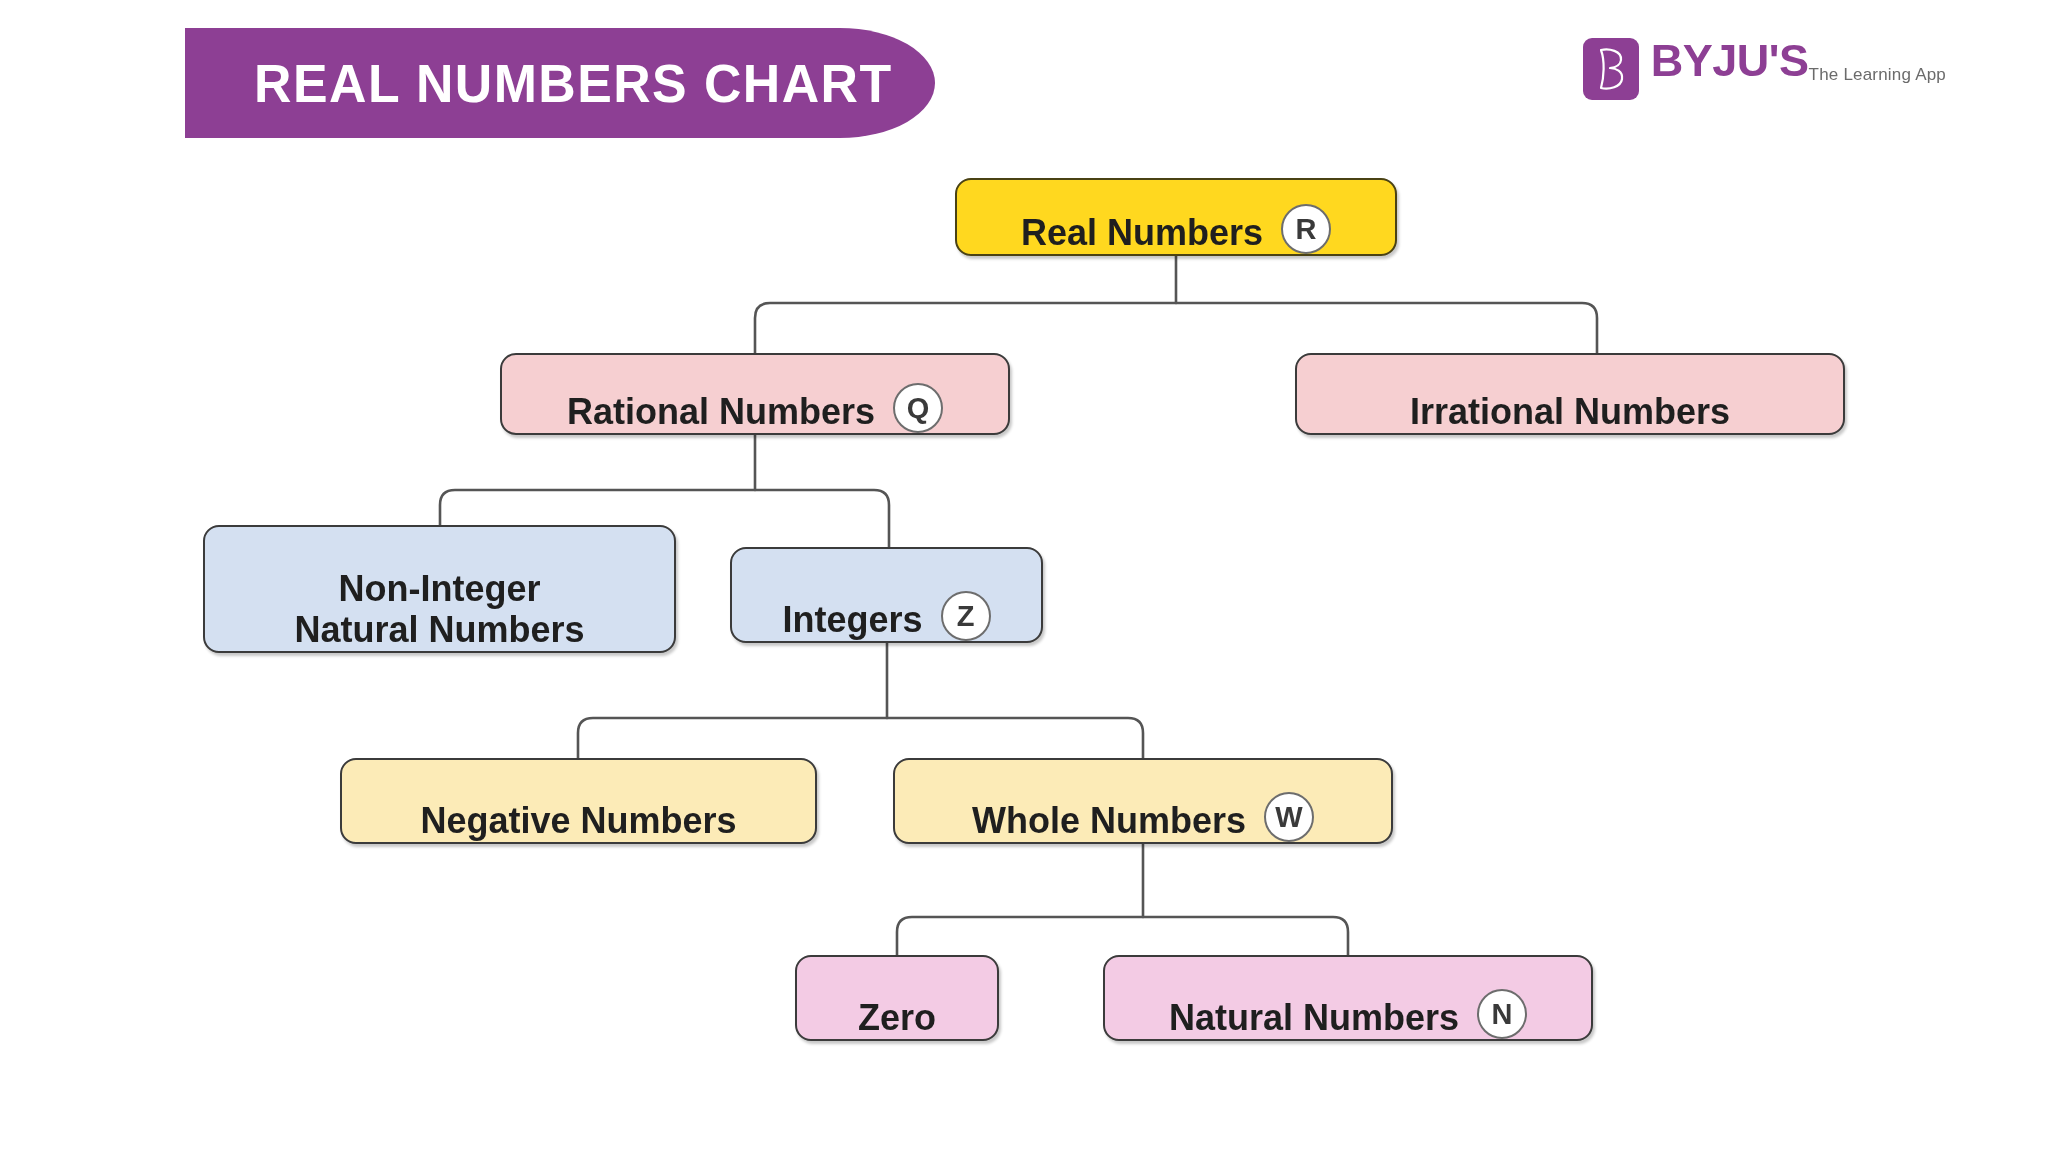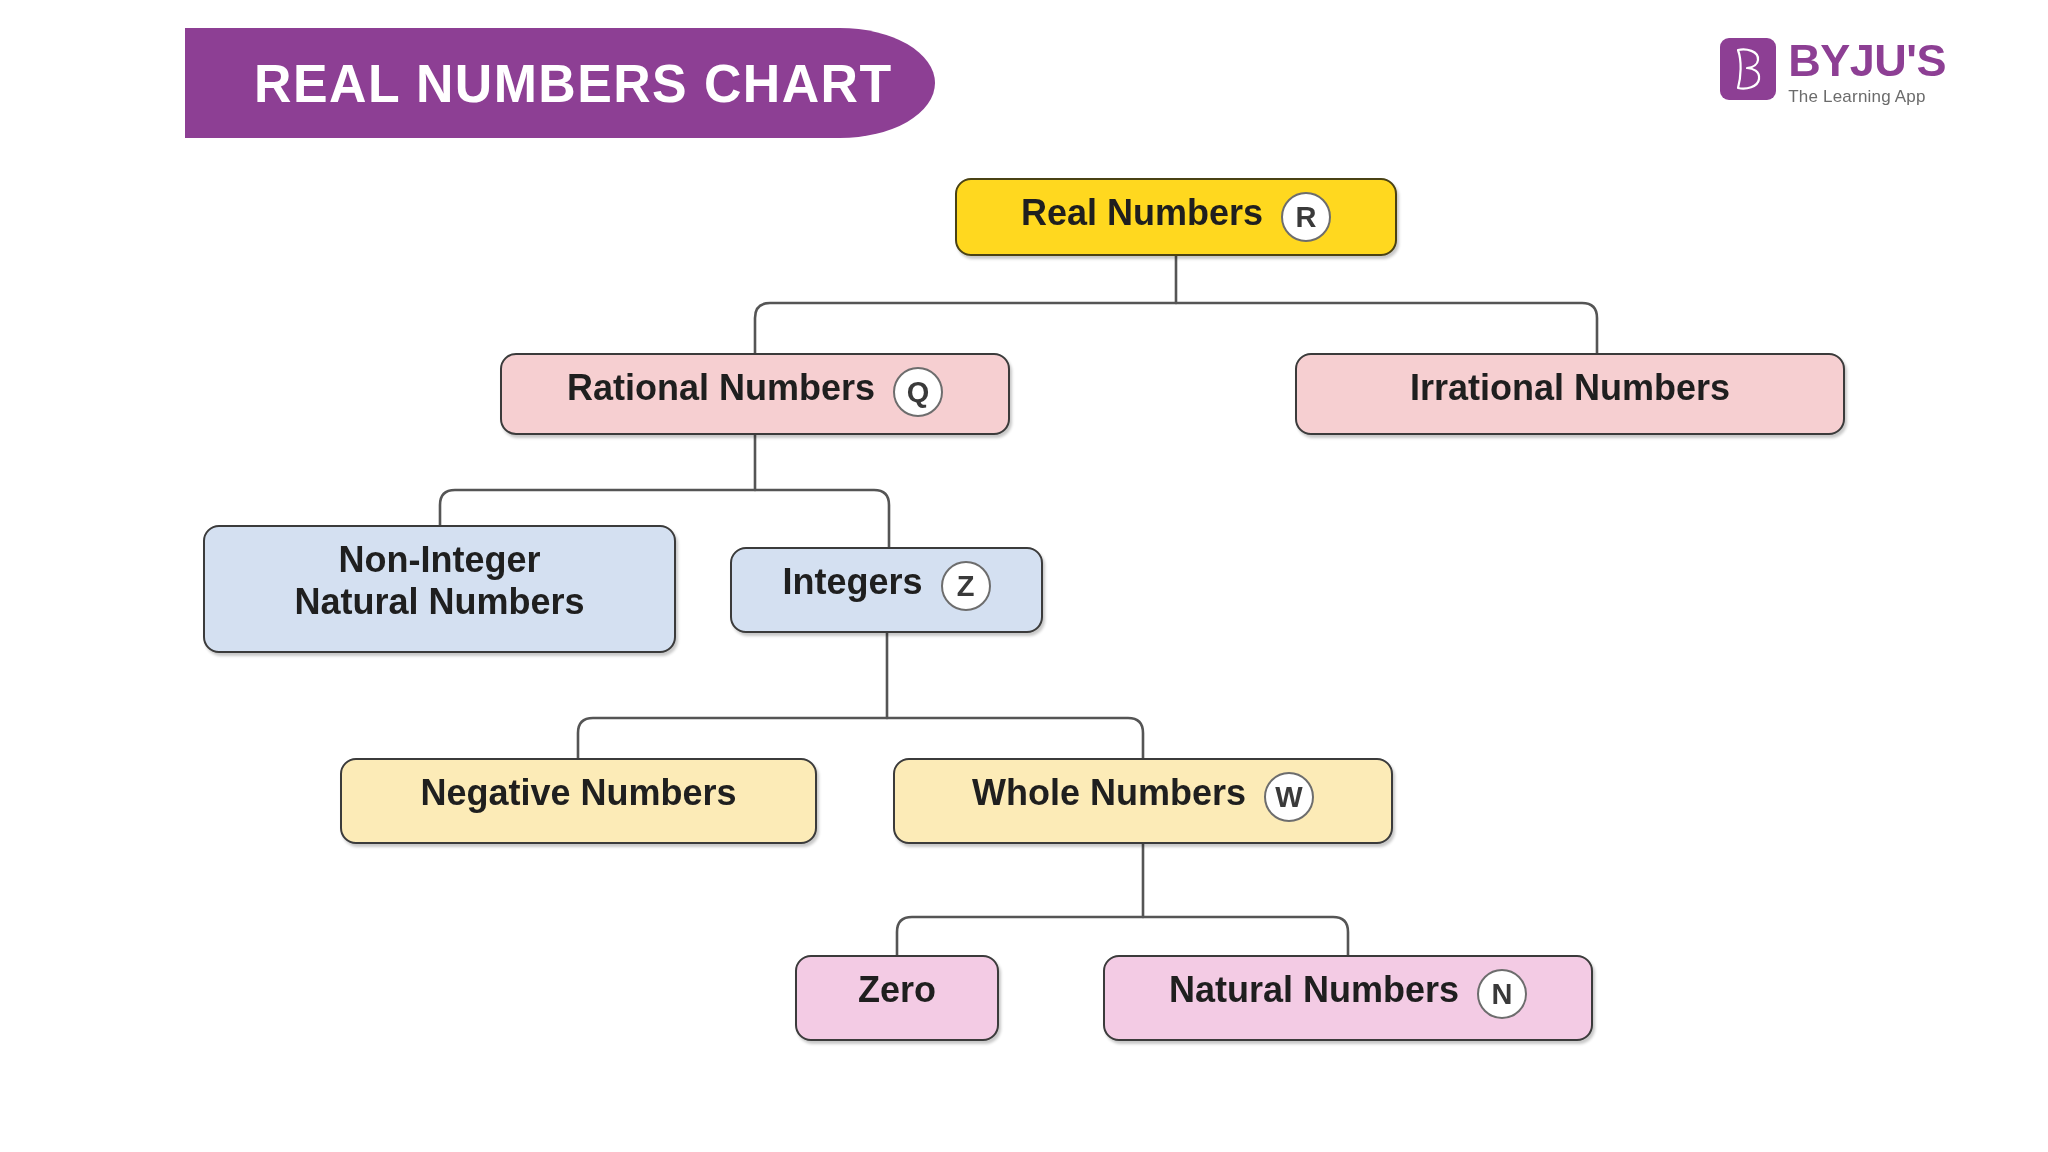--- a/index.html
+++ b/index.html
@@ -60,22 +60,23 @@
   }
   #brand-mark-glyph {
     position: absolute;
     left: 12px;
     top: 9px;
     width: 32px;
     height: 44px;
   }
   #brand-text-block {
     display: flex;
-    flex-direction: column;
+    flex-direction: row;
     line-height: 1;
+    align-items: flex-end;
   }
   #brand-wordmark {
     color: #8d3f94;
     font-size: 45px;
     font-weight: bold;
     letter-spacing: -0.5px;
     font-family: "Liberation Sans", sans-serif;
   }
   #brand-tagline {
     color: #6b6b6b;
@@ -102,24 +103,24 @@
   }
 
   
   .node {
     position: absolute;
     box-sizing: border-box;
     border: 2px solid #3b3b3b;
     border-radius: 16px;
     box-shadow: 2px 3px 3px rgba(0,0,0,0.22);
     display: flex;
-    align-items: flex-start;
+    align-items: flex-end;
     justify-content: center;
     gap: 18px;
-    padding: 12px 26px;
+    padding: 0 26px;
     z-index: 2;
   }
   .node-label {
     color: #1f1f1f;
     font-size: 36px;
     font-weight: bold;
     white-space: pre-line;
     text-align: center;
     line-height: 1.16;
     font-family: "Liberation Sans", sans-serif;
@@ -139,21 +140,21 @@
     font-weight: bold;
     font-family: "Liberation Sans", sans-serif;
     box-shadow: inset 0 0 0 1px rgba(255,255,255,0.6);
   }
 
   
   #node-real-numbers      { left: 955px;  top: 178px; width: 442px; height: 78px;  background: #FFD81F; border-color: #4a4214; }
   #node-rational-numbers  { left: 500px;  top: 353px; width: 510px; height: 82px;  background: #F6CFD1; }
   #node-irrational-numbers{ left: 1295px; top: 353px; width: 550px; height: 82px;  background: #F6CFD1; }
   #node-non-integer       { left: 203px;  top: 525px; width: 473px; height: 128px; background: #D4E0F1; }
-  #node-integers          { left: 730px;  top: 547px; width: 313px; height: 86px;  background: #D4E0F1; }
+  #node-integers          { left: 730px;  top: 547px; width: 313px; height: 96px;  background: #D4E0F1; }
   #node-negative-numbers  { left: 340px;  top: 758px; width: 477px; height: 86px;  background: #FCEBB7; }
   #node-whole-numbers     { left: 893px;  top: 758px; width: 500px; height: 86px;  background: #FCEBB7; }
   #node-zero              { left: 795px;  top: 955px; width: 204px; height: 86px;  background: #F3CBE4; }
   #node-natural-numbers   { left: 1103px; top: 955px; width: 490px; height: 86px;  background: #F3CBE4; }
 </style>
 </head>
 <body>
 
 <div id="header-banner">
   <div id="header-title">REAL NUMBERS CHART</div>

